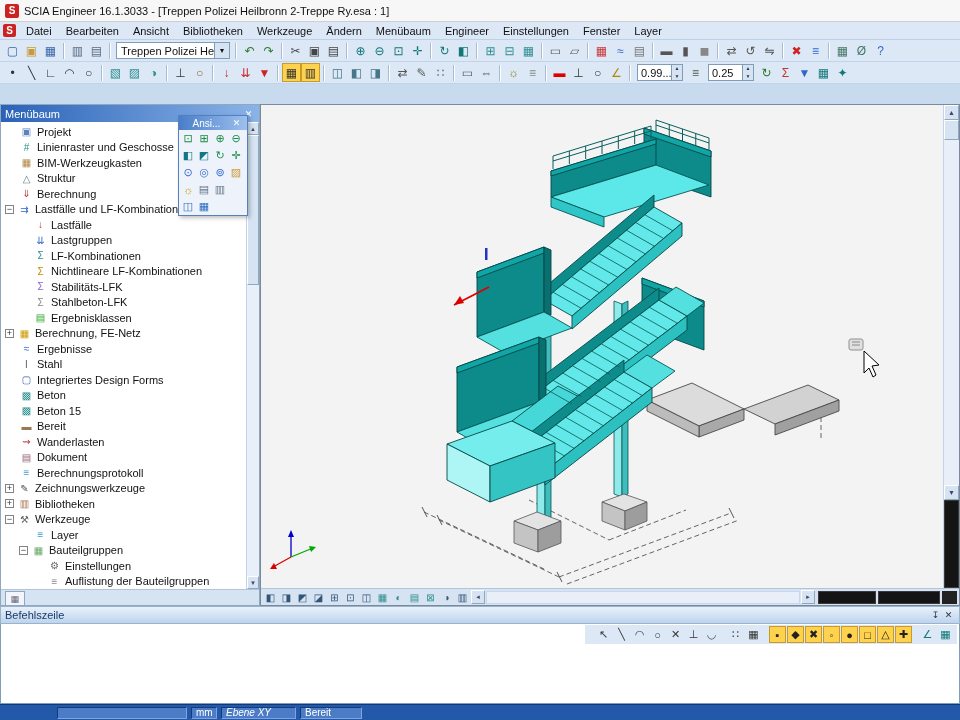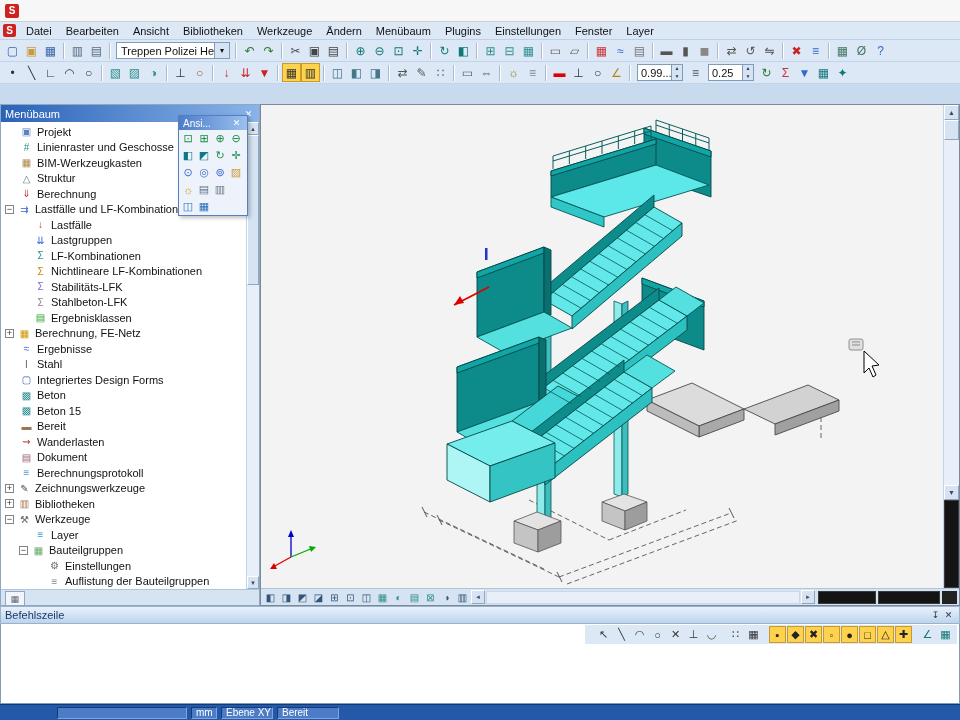--- a/index.html
+++ b/index.html
@@ -66,21 +66,21 @@
   .vbico{width:15px;height:15px;font-size:10px;display:flex;align-items:center;justify-content:center;cursor:default;}
   .harrow{width:14px;height:14px;background:#d6e3f2;border:1px solid;border-color:#fff #8fa8c0 #8fa8c0 #fff;
     font-size:7px;display:flex;align-items:center;justify-content:center;color:#446;margin:0 1px;}
   .htrack{flex:1;height:13px;background:#e9eff8;border:1px solid #c9d7e8;}
   .hblock{width:58px;height:13px;background:#141414;border:1px solid #3a3a3a;margin-left:2px;}
   .hblock.b2{width:62px;}
   .hcorner{width:15px;height:13px;background:#222;margin-left:2px;}
   
   .palette{position:absolute;left:178px;top:31px;width:70px;background:#eef3fb;border:1px solid #5580c0;
     box-shadow:2px 2px 4px rgba(0,0,0,.25);z-index:6;}
-  .palette .ptitle{height:14px;background:linear-gradient(90deg,#4a7ec9,#9cc0ee);font-size:10px;}
+  .palette .ptitle{height:14px;background:linear-gradient(90deg,#4a7ec9,#9cc0ee);font-size:10px;text-align:center;}
   .prow{display:flex;padding:0 1px;}
   .pico{width:16px;height:17px;font-size:11px;display:flex;align-items:center;justify-content:center;cursor:default;}
   
   .cmdpanel{height:98px;display:flex;flex-direction:column;background:#d6e3f2;}
   .cmdhead{height:18px;background:linear-gradient(180deg,#e8f1fb,#bdd4ec);border:1px solid #9ab3cc;
     display:flex;align-items:center;padding:8px 4px;color:#1a3a6b;}
   .cmdhead .ct{flex:1;}
   .hbtn{width:13px;height:13px;font-size:9px;display:flex;align-items:center;justify-content:center;color:#334;cursor:default;}
   .cmdbody{flex:1;background:#fff;border:1px solid #7f9db9;border-top:none;position:relative;}
   .snapbar{position:absolute;top:1px;right:2px;display:flex;align-items:center;background:#dce8f6;padding:1px 3px;}
@@ -94,33 +94,34 @@
     gap:4px;padding:0 3px;color:#fff;font-size:10px;}
   .sbspacer{width:50px;}
   .sbcell{height:12px;background:#4d7cc7;border:1px solid;border-color:#123c77 #7fa3e0 #7fa3e0 #123c77;
     line-height:10px;padding:0 4px;white-space:nowrap;overflow:hidden;}
 </style>
 </head>
 <body>
 
 <div class="titlebar">
   <div class="appicon">S</div>
+  <span class="wtitle">SCIA Engineer 16.1.3033 - [Treppen Polizei Heilbronn 2-Treppe Ry.esa : 1]</span>
 </div>
 
 <div class="menubar">
   <div class="appicon" style="width:13px;height:13px;margin-right:3px;">S</div>
   <div id="menu-items" style="display:flex;">
       <div class="menuitem">Datei</div>
       <div class="menuitem">Bearbeiten</div>
       <div class="menuitem">Ansicht</div>
       <div class="menuitem">Bibliotheken</div>
       <div class="menuitem">Werkzeuge</div>
       <div class="menuitem">Ändern</div>
       <div class="menuitem">Menübaum</div>
-      <div class="menuitem">Plugins</div>
+      <div class="menuitem">Engineer</div>
       <div class="menuitem">Einstellungen</div>
       <div class="menuitem">Fenster</div>
       <div class="menuitem">Layer</div>
     </div>
 </div>
 
 <div class="tbrow">
   <div id="tb1a" class="tbgroup">
       <div class="tbico" style="color: rgb(59, 102, 168);">▢</div>
       <div class="tbico" style="color: rgb(200, 154, 58);">▣</div>
@@ -718,16 +719,16 @@
         </div>
       </div>
   </div>
 </div>
 
 <div class="statusbar">
   <div class="sbspacer"></div>
   <div id="sbcells" style="display:flex;gap:4px;">
       <div class="sbcell" style="width: 130px;"></div>
       <div class="sbcell" style="width: 26px;">mm</div>
-      <div class="sbcell" style="width: 52px;">Ebene XY</div>
+      <div class="sbcell" style="width: 75px; font-style: italic;">Ebene XY</div>
       <div class="sbcell" style="width: 62px;">Bereit</div>
     </div>
 </div>
 
 </body></html>

